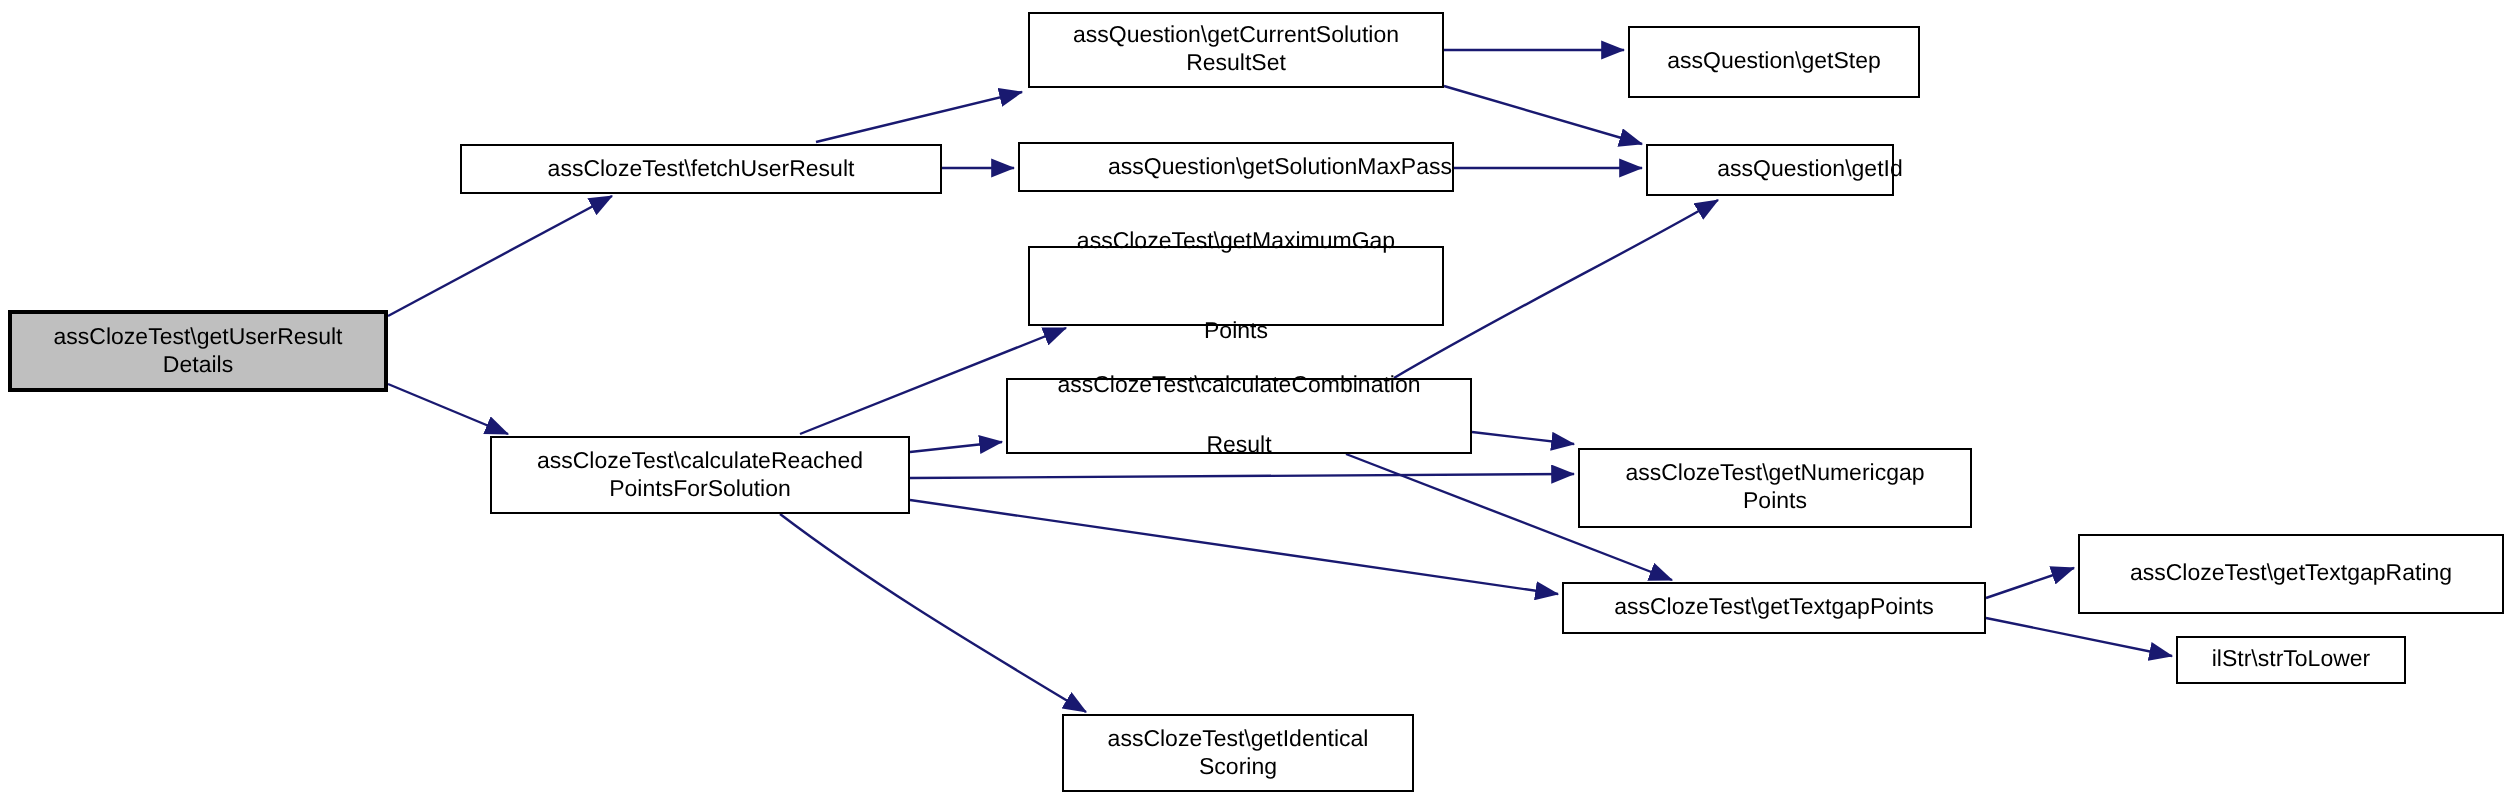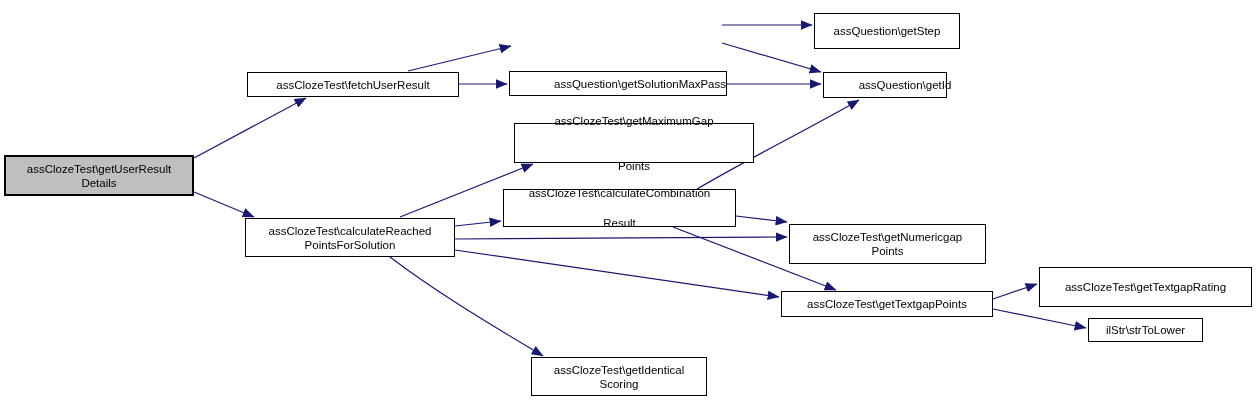--- a/index.html
+++ b/index.html
@@ -72,33 +72,37 @@
       <path d="M697,189 C755,155 818,124 859,100" fill="none" stroke="#191970" stroke-width="1.2" marker-end="url(#arrow)"></path>
       <path d="M736,216 L787,222" fill="none" stroke="#191970" stroke-width="1.2" marker-end="url(#arrow)"></path>
       <path d="M673,227 L836,290" fill="none" stroke="#191970" stroke-width="1.2" marker-end="url(#arrow)"></path>
       <path d="M993,299 L1037,284" fill="none" stroke="#191970" stroke-width="1.2" marker-end="url(#arrow)"></path>
       <path d="M993,309 L1086,328" fill="none" stroke="#191970" stroke-width="1.2" marker-end="url(#arrow)"></path>
     </svg>
 <div class="node root" style="left: 4px; top: 155px; width: 190px; height: 41px; justify-content: center;">
       <span>assClozeTest\getUserResult</span>
       <span>Details</span>
     </div>
-    <div class="node" style="left: 247px; top: 72px; width: 212px; height: 25px;">
+    <div class="node" style="left: 230px; top: 72px; width: 241px; height: 25px;">
       <span>assClozeTest\fetchUserResult</span>
+    </div>
+    <div class="node" style="left: 514px; top: 6px; width: 208px; height: 38px;">
+      <span>assQuestion\getCurrentSolution</span>
+      <span>ResultSet</span>
     </div>
     <div class="node" style="left: 509px; top: 71px; width: 218px; height: 25px; padding-left: 44px;">
       <span>assQuestion\getSolutionMaxPass</span>
     </div>
     <div class="node" style="left: 814px; top: 13px; width: 146px; height: 36px;">
       <span>assQuestion\getStep</span>
     </div>
     <div class="node" style="left: 823px; top: 72px; width: 124px; height: 26px; padding-left: 40px;">
       <span>assQuestion\getId</span>
     </div>
-    <div class="node" style="left: 514px; top: 123px; width: 240px; height: 40px; gap: 31px;">
+    <div class="node" style="left: 514px; top: 123px; width: 208px; height: 40px; gap: 31px;">
       <span>assClozeTest\getMaximumGap</span>
       <span>Points</span>
     </div>
     <div class="node" style="left: 503px; top: 189px; width: 233px; height: 38px; gap: 16px;">
       <span>assClozeTest\calculateCombination</span>
       <span>Result</span>
     </div>
     <div class="node" style="left: 245px; top: 218px; width: 210px; height: 39px;">
       <span>assClozeTest\calculateReached</span>
       <span>PointsForSolution</span>

